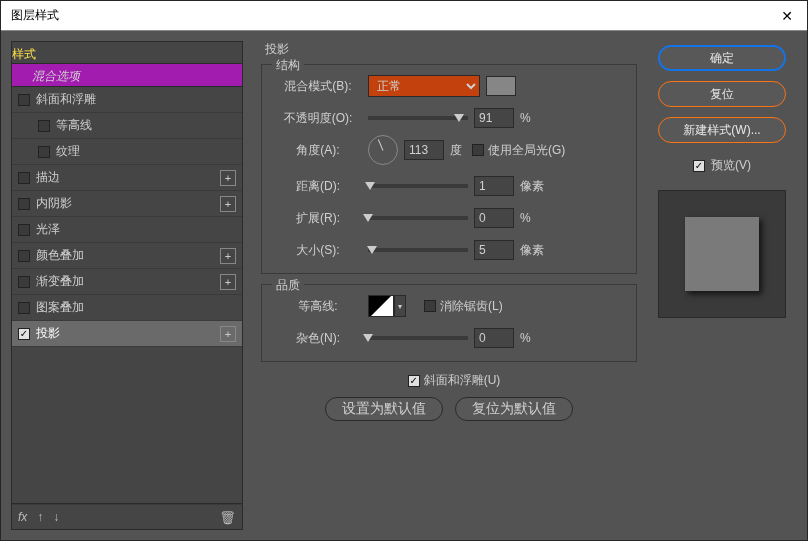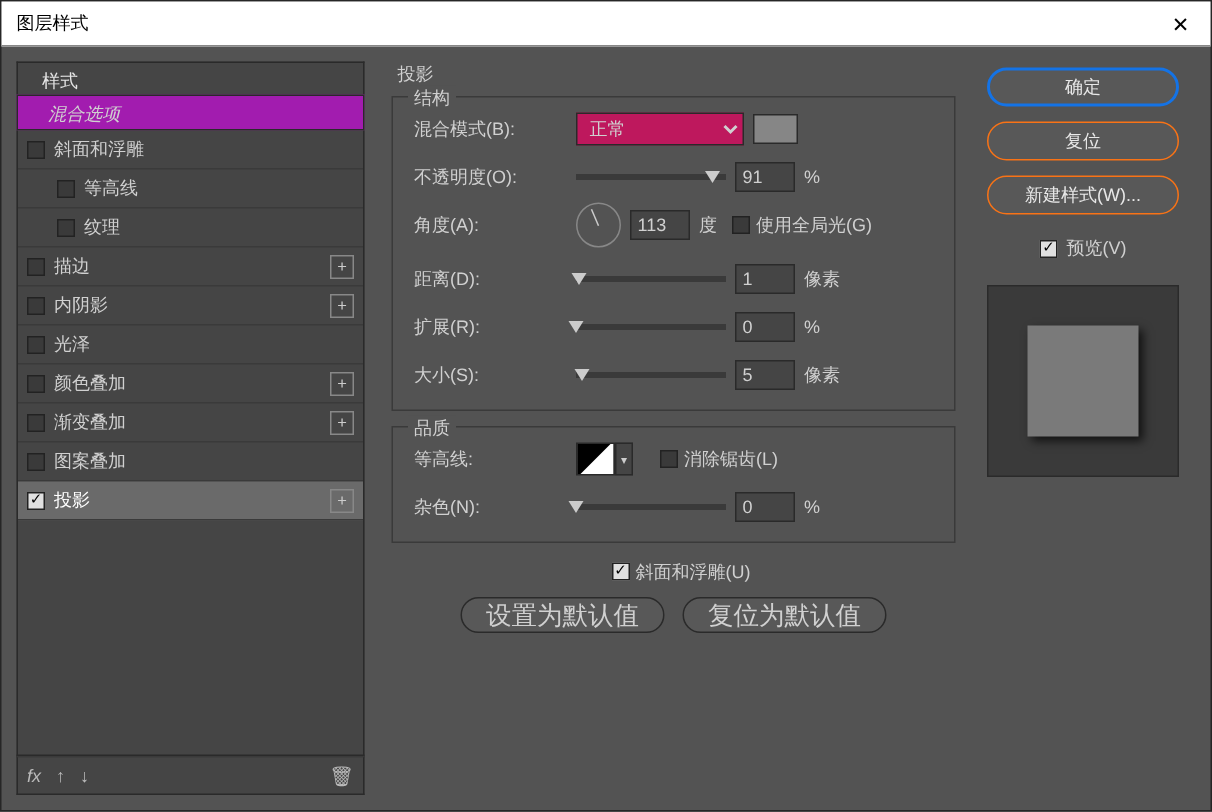--- a/index.html
+++ b/index.html
@@ -3,56 +3,56 @@
 <meta charset="utf-8">
 <style>
 * { box-sizing: border-box; margin: 0; padding: 0; font-family: "Microsoft YaHei", "SimSun", sans-serif; }
 body { background: #535353; width: 808px; height: 541px; overflow: hidden; }
 .window { width: 808px; height: 541px; background: #535353; border: 1px solid #262626; display: flex; flex-direction: column; }
 .titlebar { height: 30px; background: #fff; border-bottom: 1px solid #888; display: flex; align-items: center; justify-content: space-between; padding: 0 0 0 10px; }
 .titlebar-text { font-size: 12px; color: #000; }
 .close-btn { width: 40px; height: 29px; display: flex; align-items: center; justify-content: center; font-size: 14px; color: #000; cursor: pointer; }
 .content { flex: 1; display: flex; padding: 10px; gap: 0; }
 .left-panel { width: 232px; display: flex; flex-direction: column; }
-.left-header { height: 22px; padding: 4px 16px; font-size: 12px; color: #e5e5e5; background: #454545; border: 1px solid #2a2a2a; border-bottom: none; }
+.left-header { height: 22px; padding: 4px 0; font-size: 12px; color: #fde047; background: #454545; border: 1px solid #2a2a2a; border-bottom: none; }
 .left-sub { height: 24px; padding: 4px 20px; font-size: 12px; color: #d0d0d0; background: #a21caf; border: 1px solid #2a2a2a; border-top: 1px solid #2a2a2a; font-style: italic; }
 .style-list { flex: 1; background: #454545; border: 1px solid #2a2a2a; border-top: none; display: flex; flex-direction: column; }
 .style-item { height: 26px; display: flex; align-items: center; padding: 0 6px; border-bottom: 1px solid #3a3a3a; font-size: 12px; color: #d0d0d0; cursor: pointer; position: relative; }
 .style-item.indent { padding-left: 26px; }
 .style-item.selected { background: #6a6a6a; color: #fff; }
 .style-item input[type="checkbox"] { margin-right: 6px; width: 12px; height: 12px; appearance: none; background: #3a3a3a; border: 1px solid #222; cursor: pointer; }
 .style-item input[type="checkbox"]:checked { background: #e0e0e0; }
 .style-item input[type="checkbox"]:checked::after { content: "✓"; color: #000; font-size: 10px; display: block; text-align: center; line-height: 10px; }
 .style-item .plus { margin-left: auto; width: 16px; height: 16px; border: 1px solid #888; display: flex; align-items: center; justify-content: center; font-size: 11px; color: #ccc; }
 .style-footer { height: 26px; background: #454545; border: 1px solid #2a2a2a; border-top: 1px solid #3a3a3a; display: flex; align-items: center; padding: 0 6px; gap: 10px; color: #bbb; font-size: 12px; }
 .style-footer .spacer { flex: 1; }
 .trash { font-size: 13px; }
 
 .mid-panel { flex: 1; padding: 0 10px 0 18px; color: #d0d0d0; font-size: 12px; }
 .mid-title { margin-bottom: 6px; margin-left: 4px; }
 .fieldset { border: 1px solid #3a3a3a; padding: 10px 14px 12px; margin-bottom: 10px; position: relative; }
 .fieldset-label { position: absolute; top: -8px; left: 10px; background: #535353; padding: 0 4px; font-size: 12px; }
 .row { display: flex; align-items: center; margin-bottom: 10px; height: 22px; }
-.row-label { width: 84px; text-align: left; margin-right: 24px; color: #d0d0d0; }
-select { background: #be185d; color: #d0d0d0; border: 1px solid #2a2a2a; height: 22px; padding: 0 4px; font-size: 12px; width: 112px; }
+.row-label { width: 84px; text-align: center; margin-right: 8px; color: #d0d0d0; }
+select { background: #c2410c; color: #d0d0d0; border: 1px solid #2a2a2a; height: 22px; padding: 0 4px; font-size: 12px; width: 112px; }
 .color-swatch { width: 30px; height: 20px; background: #868686; border: 1px solid #2a2a2a; margin-left: 6px; cursor: pointer; }
 .slider { width: 100px; height: 4px; background: #3a3a3a; position: relative; margin-right: 6px; }
 .slider .thumb { width: 0; height: 0; border-left: 5px solid transparent; border-right: 5px solid transparent; border-top: 8px solid #ccc; position: absolute; top: -2px; transform: translateX(-5px); }
 .num-input { width: 40px; height: 20px; background: #454545; border: 1px solid #2a2a2a; color: #d0d0d0; text-align: left; padding: 0 4px; font-size: 12px; }
 .unit { margin-left: 6px; color: #d0d0d0; }
 .angle-dial { width: 30px; height: 30px; border: 1px solid #888; border-radius: 50%; position: relative; margin-right: 6px; }
 .angle-dial::after { content: ""; position: absolute; width: 12px; height: 1px; background: #ccc; top: 50%; left: 50%; transform-origin: left center; transform: rotate(-113deg); }
 .inline-check { display: flex; align-items: center; gap: 4px; margin-left: 10px; }
 .inline-check input { width: 12px; height: 12px; appearance: none; background: #3a3a3a; border: 1px solid #222; }
 .inline-check input:checked { background: #e0e0e0; }
 .inline-check input:checked::after { content: "✓"; color: #000; font-size: 10px; display: block; text-align: center; line-height: 10px; }
 .contour { width: 26px; height: 22px; background: linear-gradient(135deg, #000 49%, #fff 51%); border: 1px solid #2a2a2a; cursor: pointer; }
 .contour-dd { width: 12px; height: 22px; background: #454545; border: 1px solid #2a2a2a; display:flex; align-items:center; justify-content:center; color:#ccc; font-size:8px; margin-right:8px;}
 .btn-row { display: flex; justify-content: center; gap: 12px; margin-top: 8px; }
-.ps-btn { background: #585858; border: 1px solid #2a2a2a; color: #d0d0d0; height: 24px; padding: 0 16px; border-radius: 12px; font-size: 17px; cursor: pointer; }
+.ps-btn { background: #585858; border: 1px solid #2a2a2a; color: #d0d0d0; height: 24px; padding: 0 16px; border-radius: 12px; font-size: 14px; cursor: pointer; }
 
 .right-panel { width: 150px; padding: 4px 0 0 0; display: flex; flex-direction: column; align-items: center; gap: 10px; }
 .right-btn { width: 128px; height: 26px; background: #585858; border: 1px solid #f97316; border-radius: 13px; color: #e8e8e8; font-size: 12px; cursor: pointer; display: flex; align-items: center; justify-content: center; }
 .right-btn.primary { border: 2px solid #1473e6; }
 .preview-check { display: flex; align-items: center; gap: 6px; color: #d0d0d0; font-size: 12px; margin-top: 4px; }
 .preview-check input { width: 12px; height: 12px; appearance: none; background: #e0e0e0; border: 1px solid #222; }
 .preview-check input:checked::after { content: "✓"; color: #000; font-size: 10px; display: block; text-align: center; line-height: 10px; }
 .preview-box { width: 128px; height: 128px; background: #3a3a3a; border: 1px solid #2a2a2a; display: flex; align-items: center; justify-content: center; margin-top: 6px; }
 .preview-inner { width: 74px; height: 74px; background: #7a7a7a; box-shadow: 3px 3px 6px rgba(0,0,0,0.7); }
 </style>

